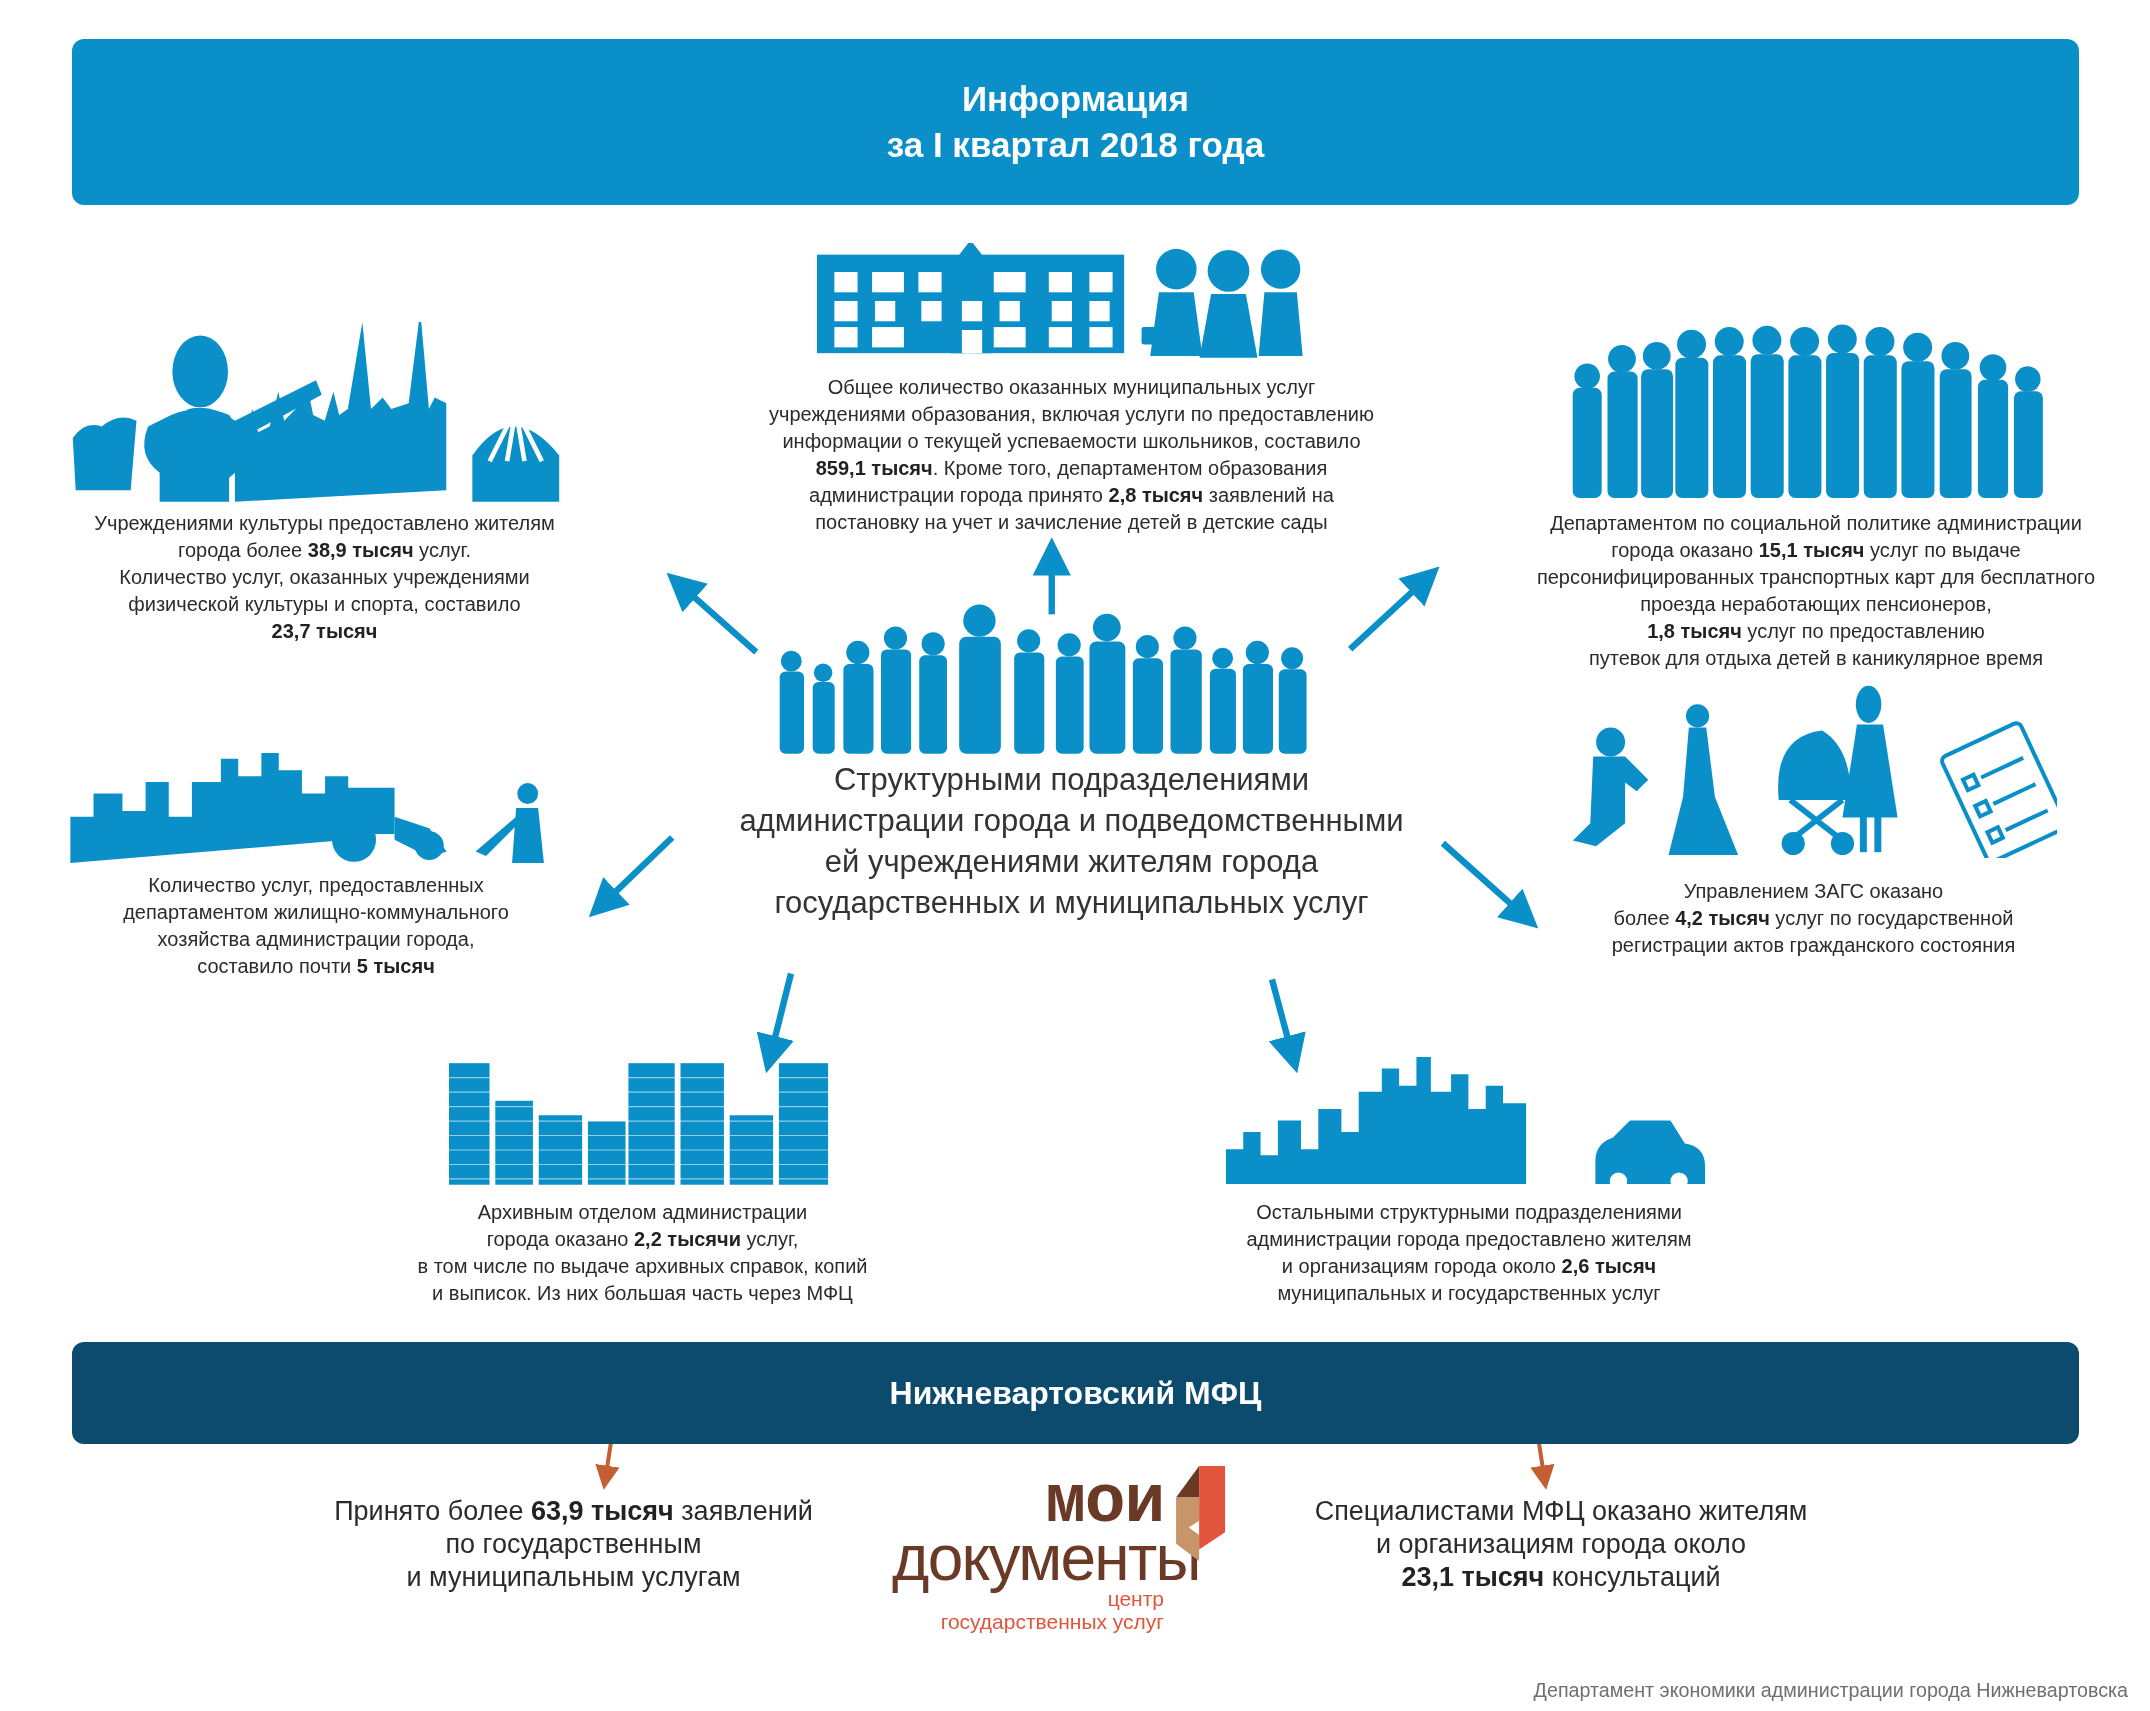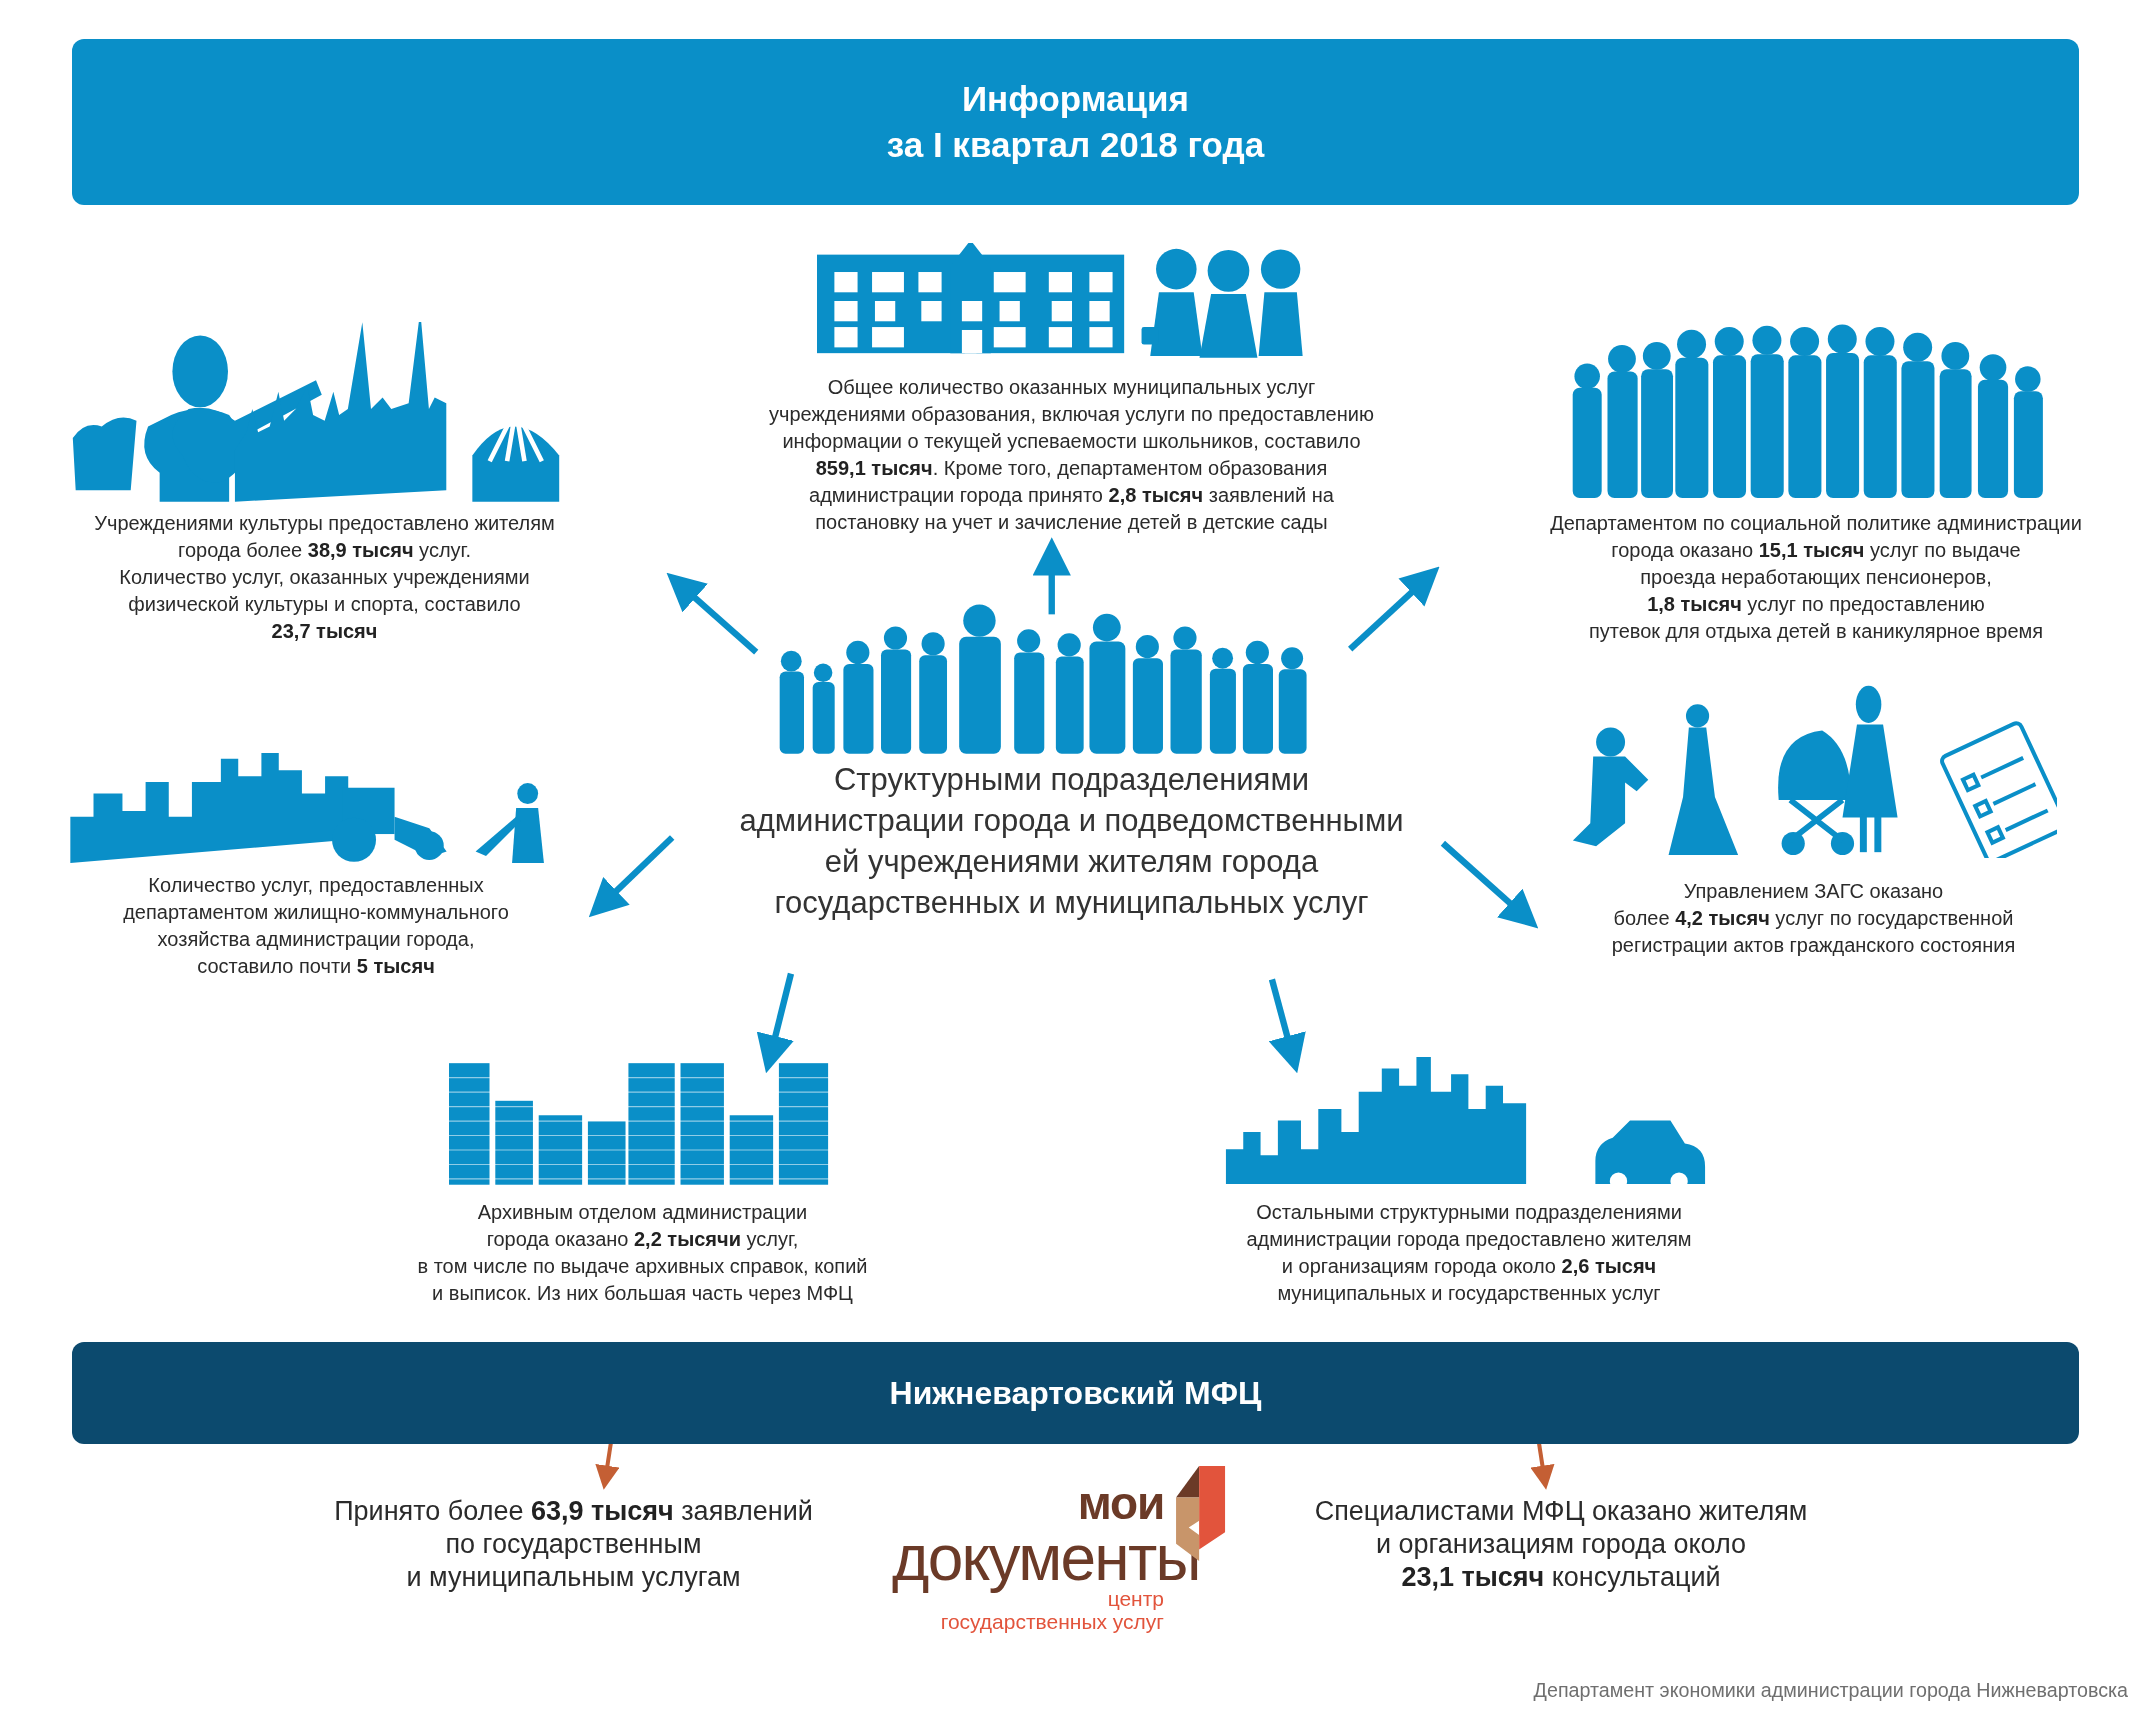--- a/index.html
+++ b/index.html
@@ -10,21 +10,21 @@
   .top-banner{left:72px;top:39px;width:2007px;height:166px;font-size:35px;line-height:46px;
               display:flex;flex-direction:column;justify-content:center;}
   .mfc-banner{left:72px;top:1342px;width:2007px;height:102px;background:#0c4a6e;
               font-size:32px;display:flex;align-items:center;justify-content:center;}
   .txt{text-align:center;font-size:20px;line-height:27px;color:#2b2b2b;}
   .txt b{font-weight:bold;color:#222;}
   .center-txt{font-size:31px;line-height:41px;color:#333;}
   .mfc-txt{font-size:27px;line-height:33px;color:#2b2b2b;}
   .footer{right:23px;bottom:10.4px;font-size:19.7px;color:#6f6f6f;}
   svg{display:block;}
-  .logo-moi{font-size:46px;font-weight:bold;color:#6b3a27;line-height:52px;letter-spacing:-1.2px;}
+  .logo-moi{font-size:68px;font-weight:bold;color:#6b3a27;line-height:52px;letter-spacing:-1.2px;font-family:Liberation Mono, monospace;}
   .logo-doc{font-size:64px;color:#6b3a27;line-height:58px;letter-spacing:-1.7px;}
   .logo-sub{font-size:21px;color:#e2543c;line-height:23px;}
 </style>
 </head>
 <body>
 
 <div class="abs banner top-banner">
   <div>Информация</div>
   <div>за I квартал 2018 года</div>
 </div>
@@ -134,20 +134,21 @@
       <circle cx="740" cy="75" r="23"></circle>
         <rect x="714" y="96" width="52" height="204" rx="12"></rect>
       <circle cx="800" cy="95" r="22"></circle>
         <rect x="776" y="116" width="50" height="184" rx="12"></rect>
     </g>
   </svg>
 </div>
 <div class="abs txt" style="left:1483px;top:510px;width:666px;">
   <div>Департаментом по социальной политике администрации</div>
   <div><span>города оказано </span><b>15,1 тысяч</b><span> услуг по выдаче</span></div>
+  <div>персонифицированных транспортных карт для бесплатного</div>
   <div>проезда неработающих пенсионеров,</div>
   <div><b>1,8 тысяч</b><span> услуг по предоставлению</span></div>
   <div>путевок для отдыха детей в каникулярное время</div>
 </div>
 
 <div class="abs" style="left:771px;top:603px;width:579px;height:151px;">
   <svg width="579" height="151" viewBox="0 0 1000 260">
     <g fill="#0a8fc8">
       <circle cx="35" cy="100" r="18"></circle>
         <rect x="15" y="118" width="42" height="142" rx="10"></rect>

